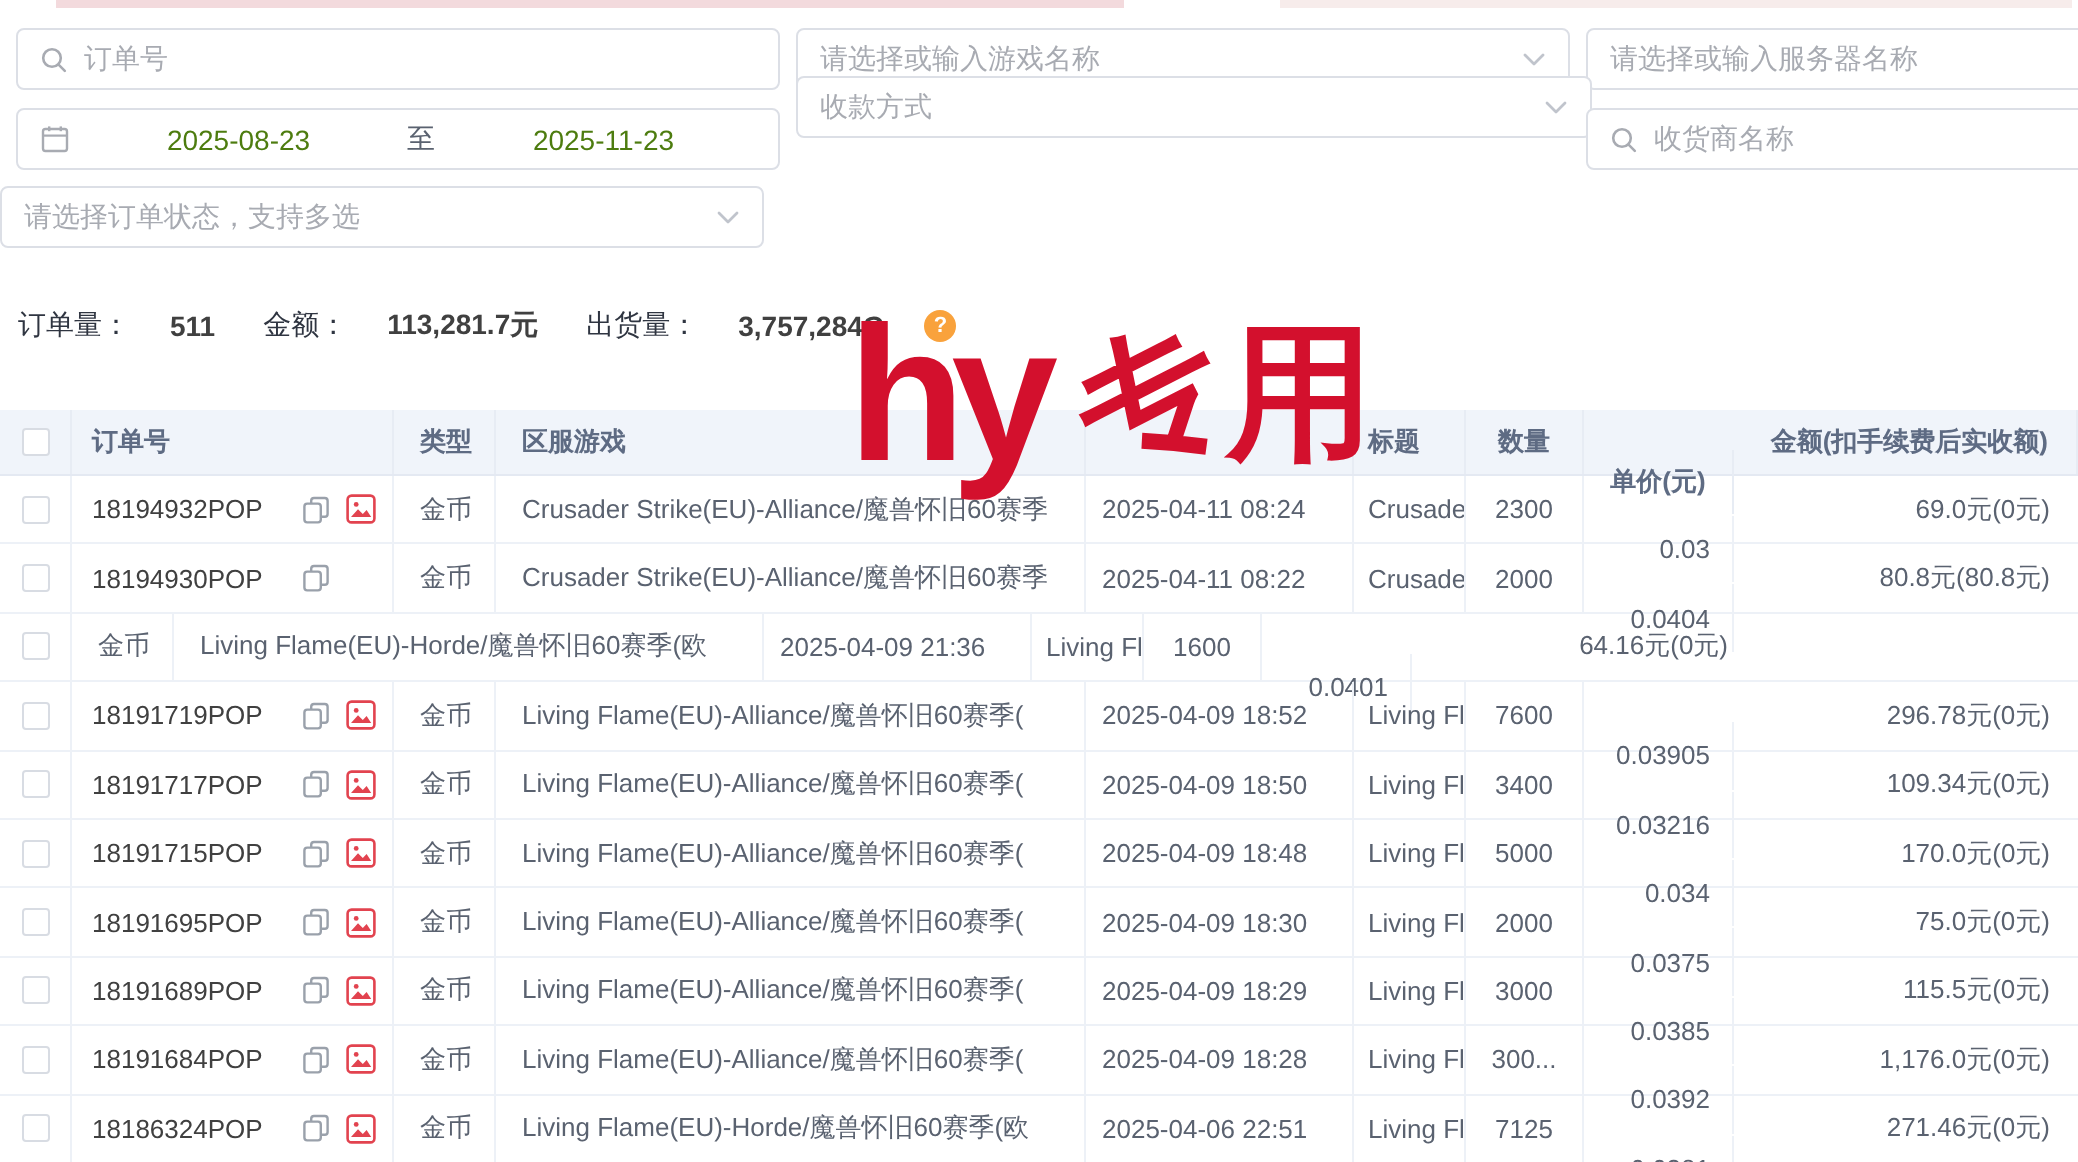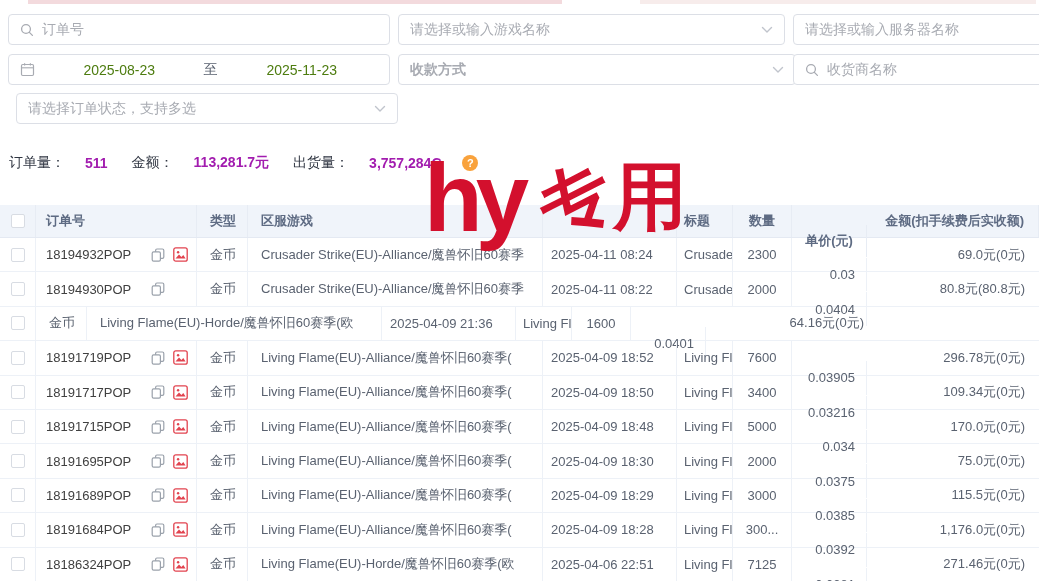--- a/index.html
+++ b/index.html
@@ -22,31 +22,31 @@
     font-size:14px;color:#a8abb2;white-space:nowrap;
   }
   .fbox .grow{flex:1;overflow:hidden;}
   .fbox .chev{margin-left:auto;flex:0 0 auto;display:flex;}
   #f-order{left:8px;top:14px;width:382px;}
   #f-game{left:398px;top:14px;width:387px;}
   #f-server{left:793px;top:14px;width:252px;border-top-right-radius:0;border-bottom-right-radius:0;}
   #f-date{left:8px;top:54px;width:382px;}
   #f-date .dpart{flex:1;text-align:center;color:#4d7c0f;}
   #f-date .dsep{color:#5a6270;flex:0 0 auto;}
-  #f-pay{left:398px;top:54px;width:398px;font-weight:bold;}
+  #f-pay{left:398px;top:38px;width:398px;}
   #f-recv{left:793px;top:54px;width:252px;border-top-right-radius:0;border-bottom-right-radius:0;}
-  #f-status{left:16px;top:93px;width:382px;}
+  #f-status{left:0;top:93px;width:382px;}
 
   
   .stats{
     position:absolute;left:9px;top:154px;display:flex;align-items:center;
     font-size:14px;color:#2f3541;gap:24px;
   }
   .stat{display:flex;align-items:center;gap:20px;}
-  .stat .val{color:#a21caf;font-weight:700;}
+  .stat .val{color:#404040;font-weight:700;}
   .qbadge{
     width:16px;height:16px;border-radius:50%;background:#f9a23c;color:#fff;
     font-size:11px;font-weight:700;display:flex;align-items:center;justify-content:center;
     margin-left:-4px;
   }
 
   
   .wm{position:absolute;z-index:60;color:#d3102d;font-weight:900;line-height:1;pointer-events:none;}
   .wm-latin{left:424px;top:150px;font-size:96px;letter-spacing:-7px;font-family:"Liberation Sans","DejaVu Sans",sans-serif;}
   .wm-c1{left:540px;top:164px;font-size:72px;transform:rotate(-27deg);}

